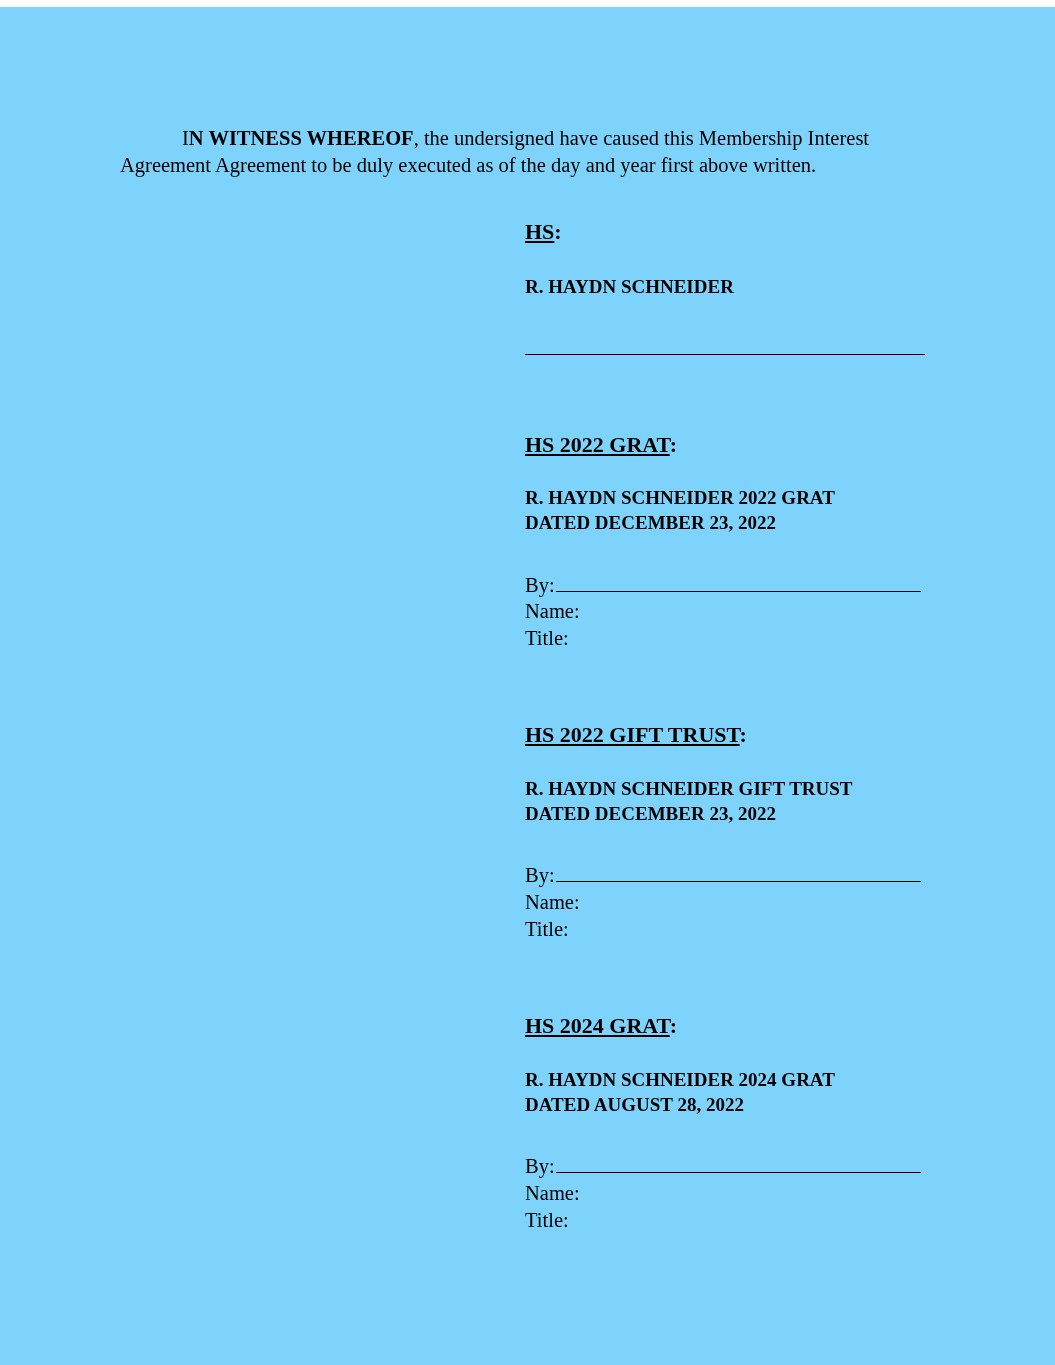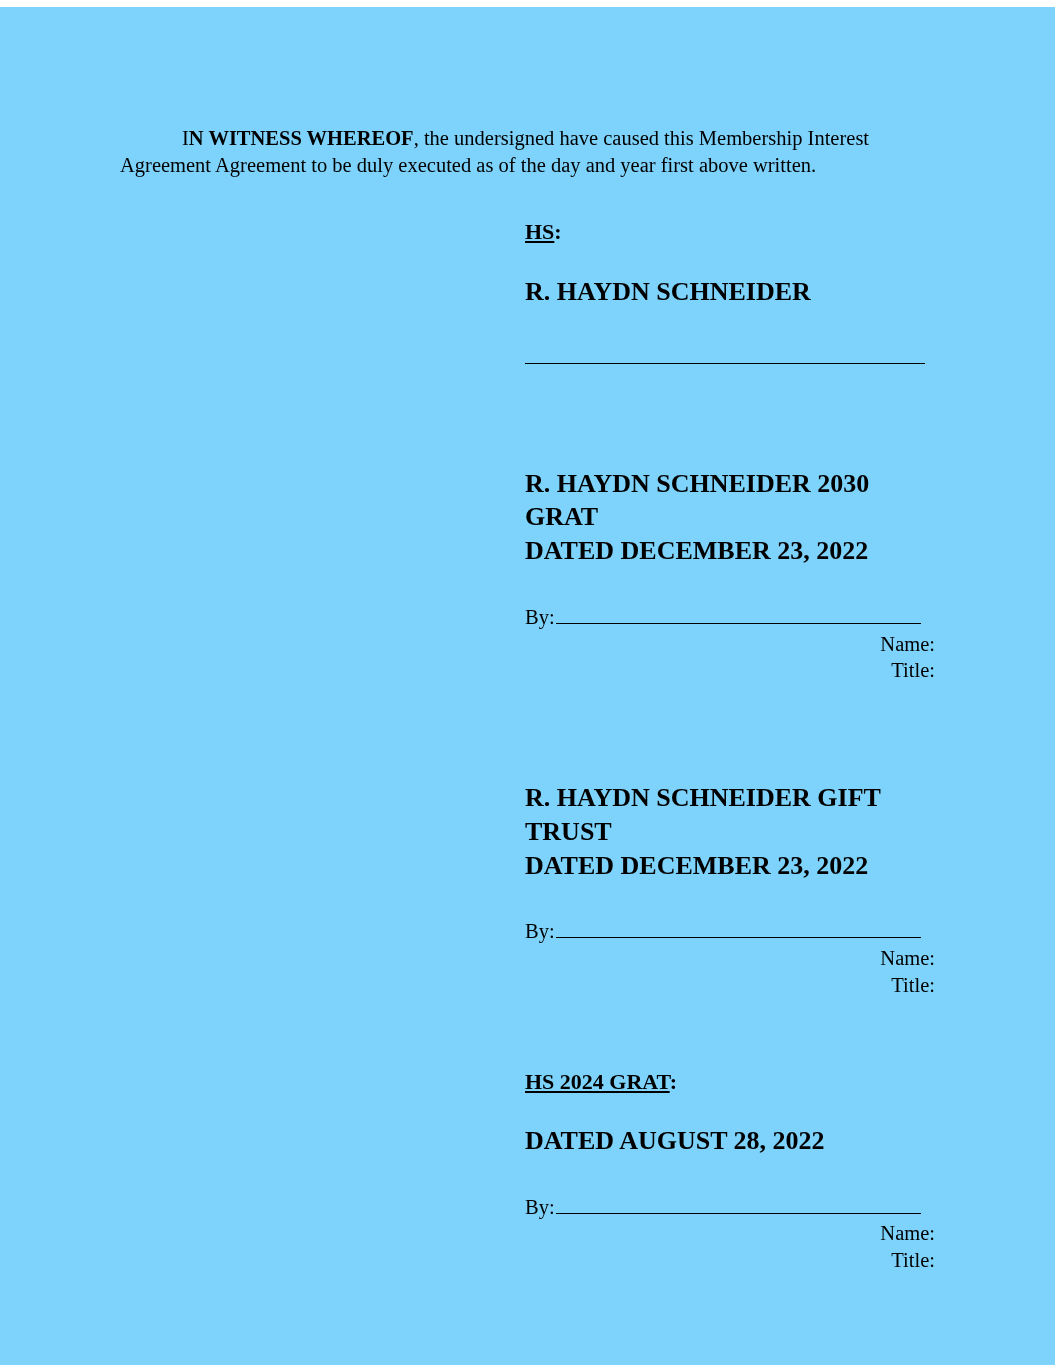--- a/index.html
+++ b/index.html
@@ -49,21 +49,21 @@
   .party-heading {
     font-size: 22px;
     font-weight: bold;
     line-height: 1.30;
     margin: 0;
   }
   .party-heading .u {
     text-decoration: underline;
   }
   .party-name {
-    font-size: 26px;
+    font-size: 19px;
     font-weight: bold;
     line-height: 1.30;
     margin: 0;
   }
   .rule {
     border-bottom: 1.3px solid #000;
     width: 400px;
     height: 0;
     margin: 0;
   }
@@ -78,21 +78,20 @@
     border-bottom: 1.3px solid #000;
     width: 365px;
     height: 0.9em;
     vertical-align: baseline;
     margin-left: 1px;
   }
   .plainline {
     font-size: 20.5px;
     line-height: 1.30;
     margin: 0;
-    text-align: right;
   }
 </style>
 </head>
 <body>
 
 <div class="page">
   <div class="content">
 
     <p class="intro"><span class="indent"></span><span>I</span><b>N WITNESS WHEREOF</b><span>, the undersigned have caused this Membership Interest</span><br><span>Agreement Agreement to be duly executed as of the day and year first above written.</span></p>
 
@@ -102,46 +101,49 @@
       <p class="party-heading"><span class="u">HS</span><span>:</span></p>
       <div style="height:28px"></div>
       <p class="party-name">R. HAYDN SCHNEIDER</p>
       <div class="gap-sig-hs"></div>
       <div class="rule"></div>
     </div>
 
     <div style="height:76px"></div>
 
     <div class="block">
+      <p class="party-heading"><span class="u">HS 2022 GRAT</span><span>:</span></p>
       <div style="height:27px"></div>
-      <p class="party-name">R. HAYDN SCHNEIDER 2030 GRAT</p>
+      <p class="party-name">R. HAYDN SCHNEIDER 2022 GRAT</p>
       <p class="party-name">DATED DECEMBER 23, 2022</p>
       <div style="height:36px"></div>
       <p class="byline"><span>By:</span><span class="fill"></span></p>
       <p class="plainline">Name:</p>
       <p class="plainline">Title:</p>
     </div>
 
     <div style="height:70px"></div>
 
     <div class="block">
+      <p class="party-heading"><span class="u">HS 2022 GIFT TRUST</span><span>:</span></p>
       <div style="height:27px"></div>
       <p class="party-name">R. HAYDN SCHNEIDER GIFT TRUST</p>
       <p class="party-name">DATED DECEMBER 23, 2022</p>
       <div style="height:36px"></div>
       <p class="byline"><span>By:</span><span class="fill"></span></p>
       <p class="plainline">Name:</p>
       <p class="plainline">Title:</p>
     </div>
 
     <div style="height:70px"></div>
 
     <div class="block">
       <p class="party-heading"><span class="u">HS 2024 GRAT</span><span>:</span></p>
       <div style="height:27px"></div>
+      <p class="party-name">R. HAYDN SCHNEIDER 2024 GRAT</p>
       <p class="party-name">DATED AUGUST 28, 2022</p>
       <div style="height:36px"></div>
       <p class="byline"><span>By:</span><span class="fill"></span></p>
       <p class="plainline">Name:</p>
       <p class="plainline">Title:</p>
     </div>
 
   </div>
 </div>
 

